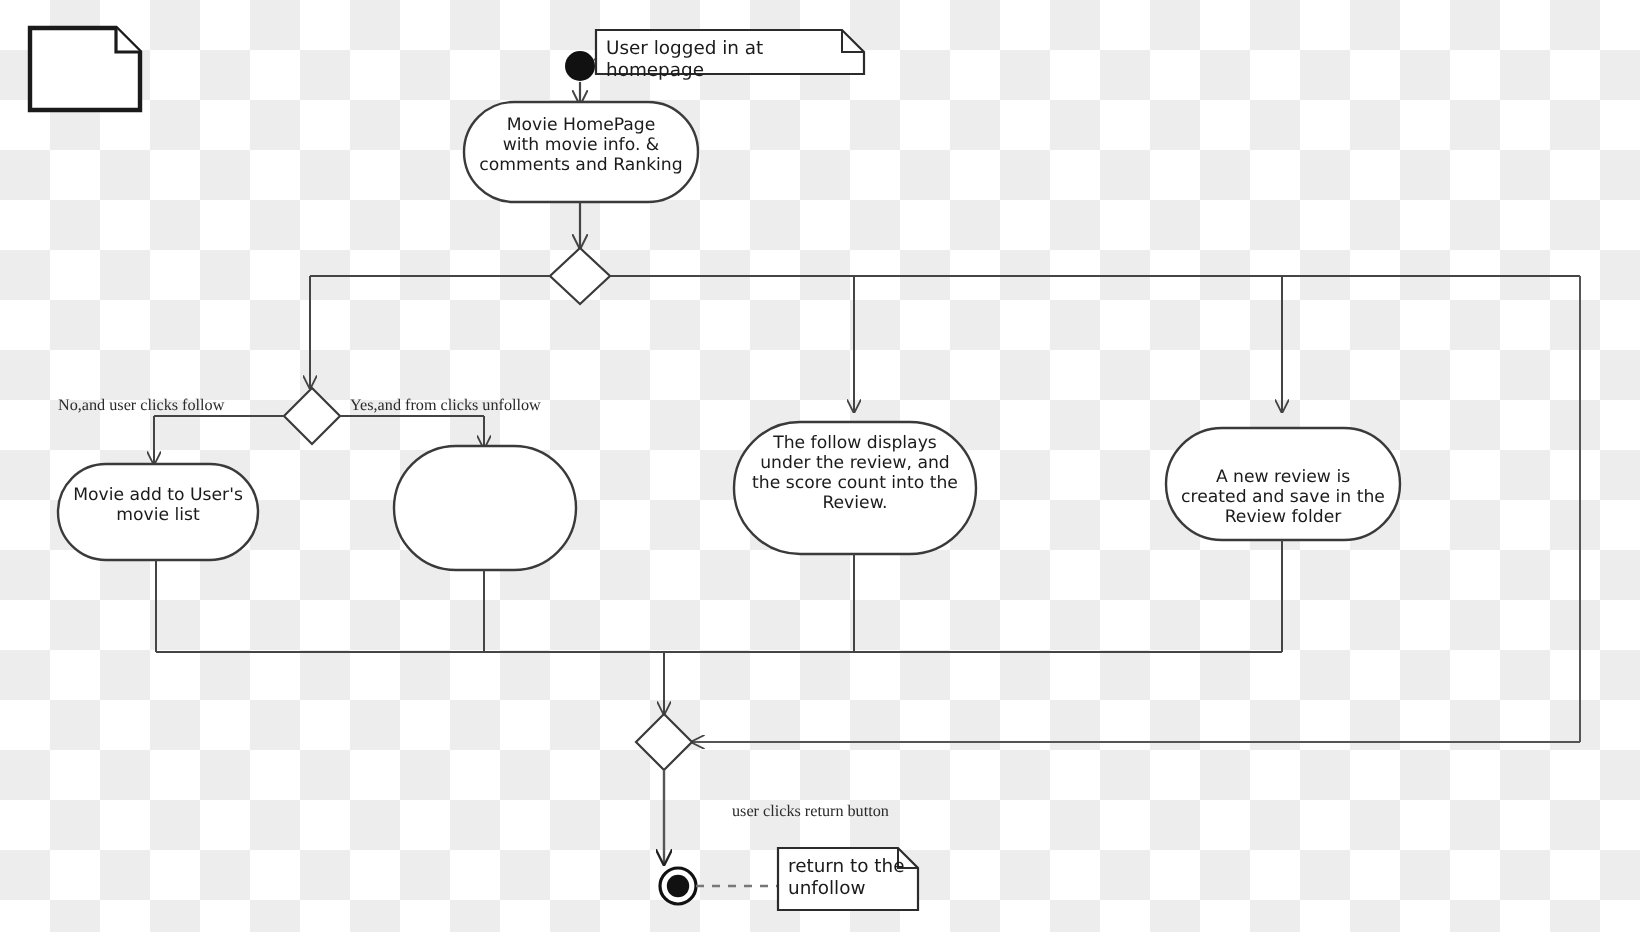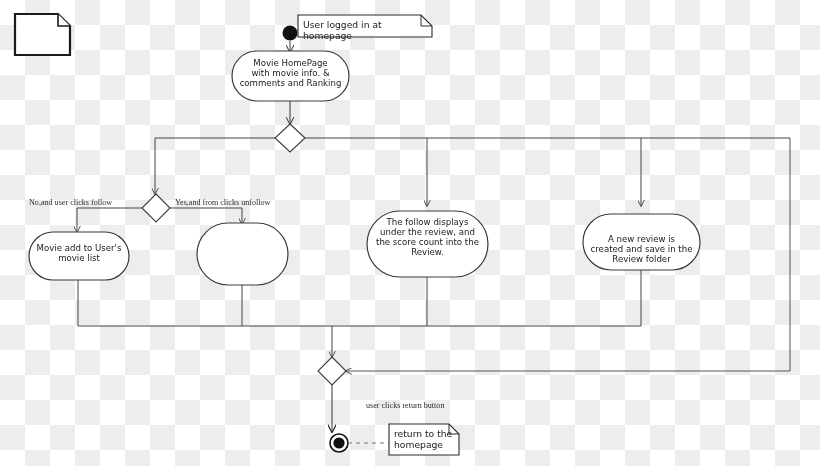--- a/index.html
+++ b/index.html
@@ -162,15 +162,15 @@
 created and save in the
 Review folder</div>
 
   <div class="edge-label" style="left:29px; top:198px;">No,and user clicks follow</div>
 
   <div class="edge-label" style="left:175px; top:198px;">Yes,and from clicks unfollow</div>
 
   <div class="edge-label" style="left:342px; top:401px;margin-left:24px;">user clicks return button</div>
 
   <div class="node-text note-text" style="left:394px; top:428px; width:62px;">return to the
-homepage</div>
+unfollow</div>
 
 </div>
 
 </body></html>

